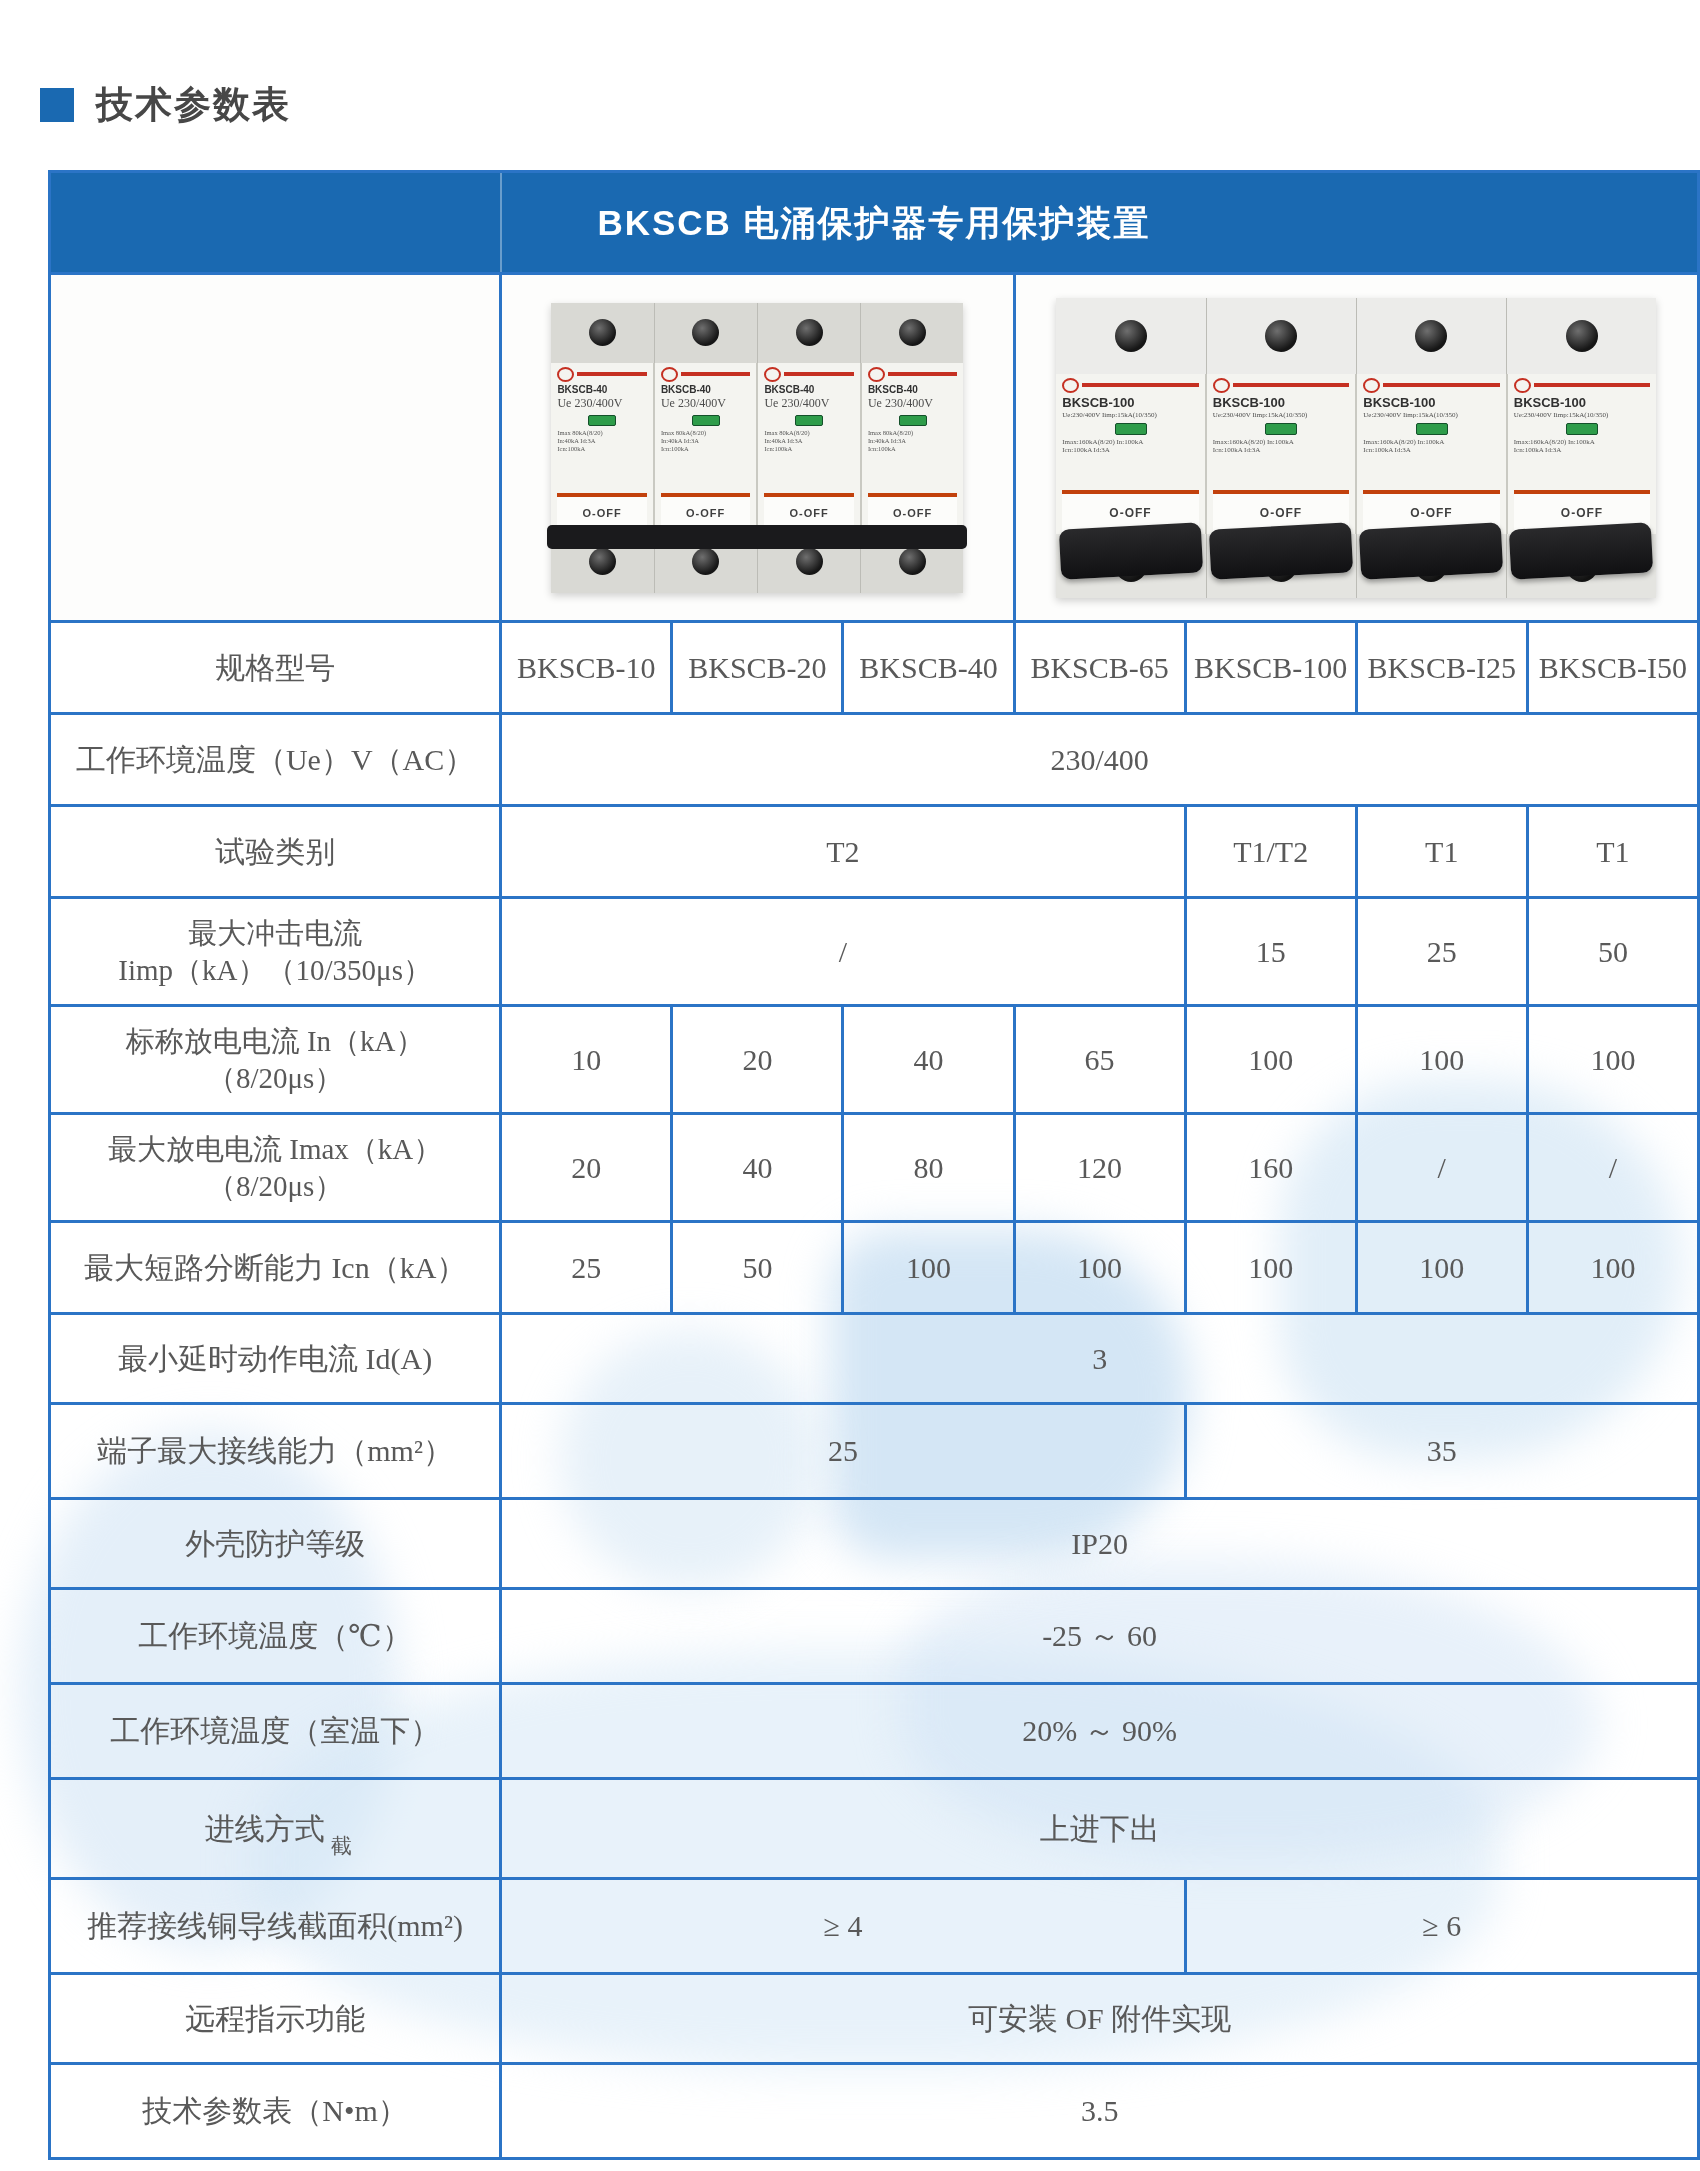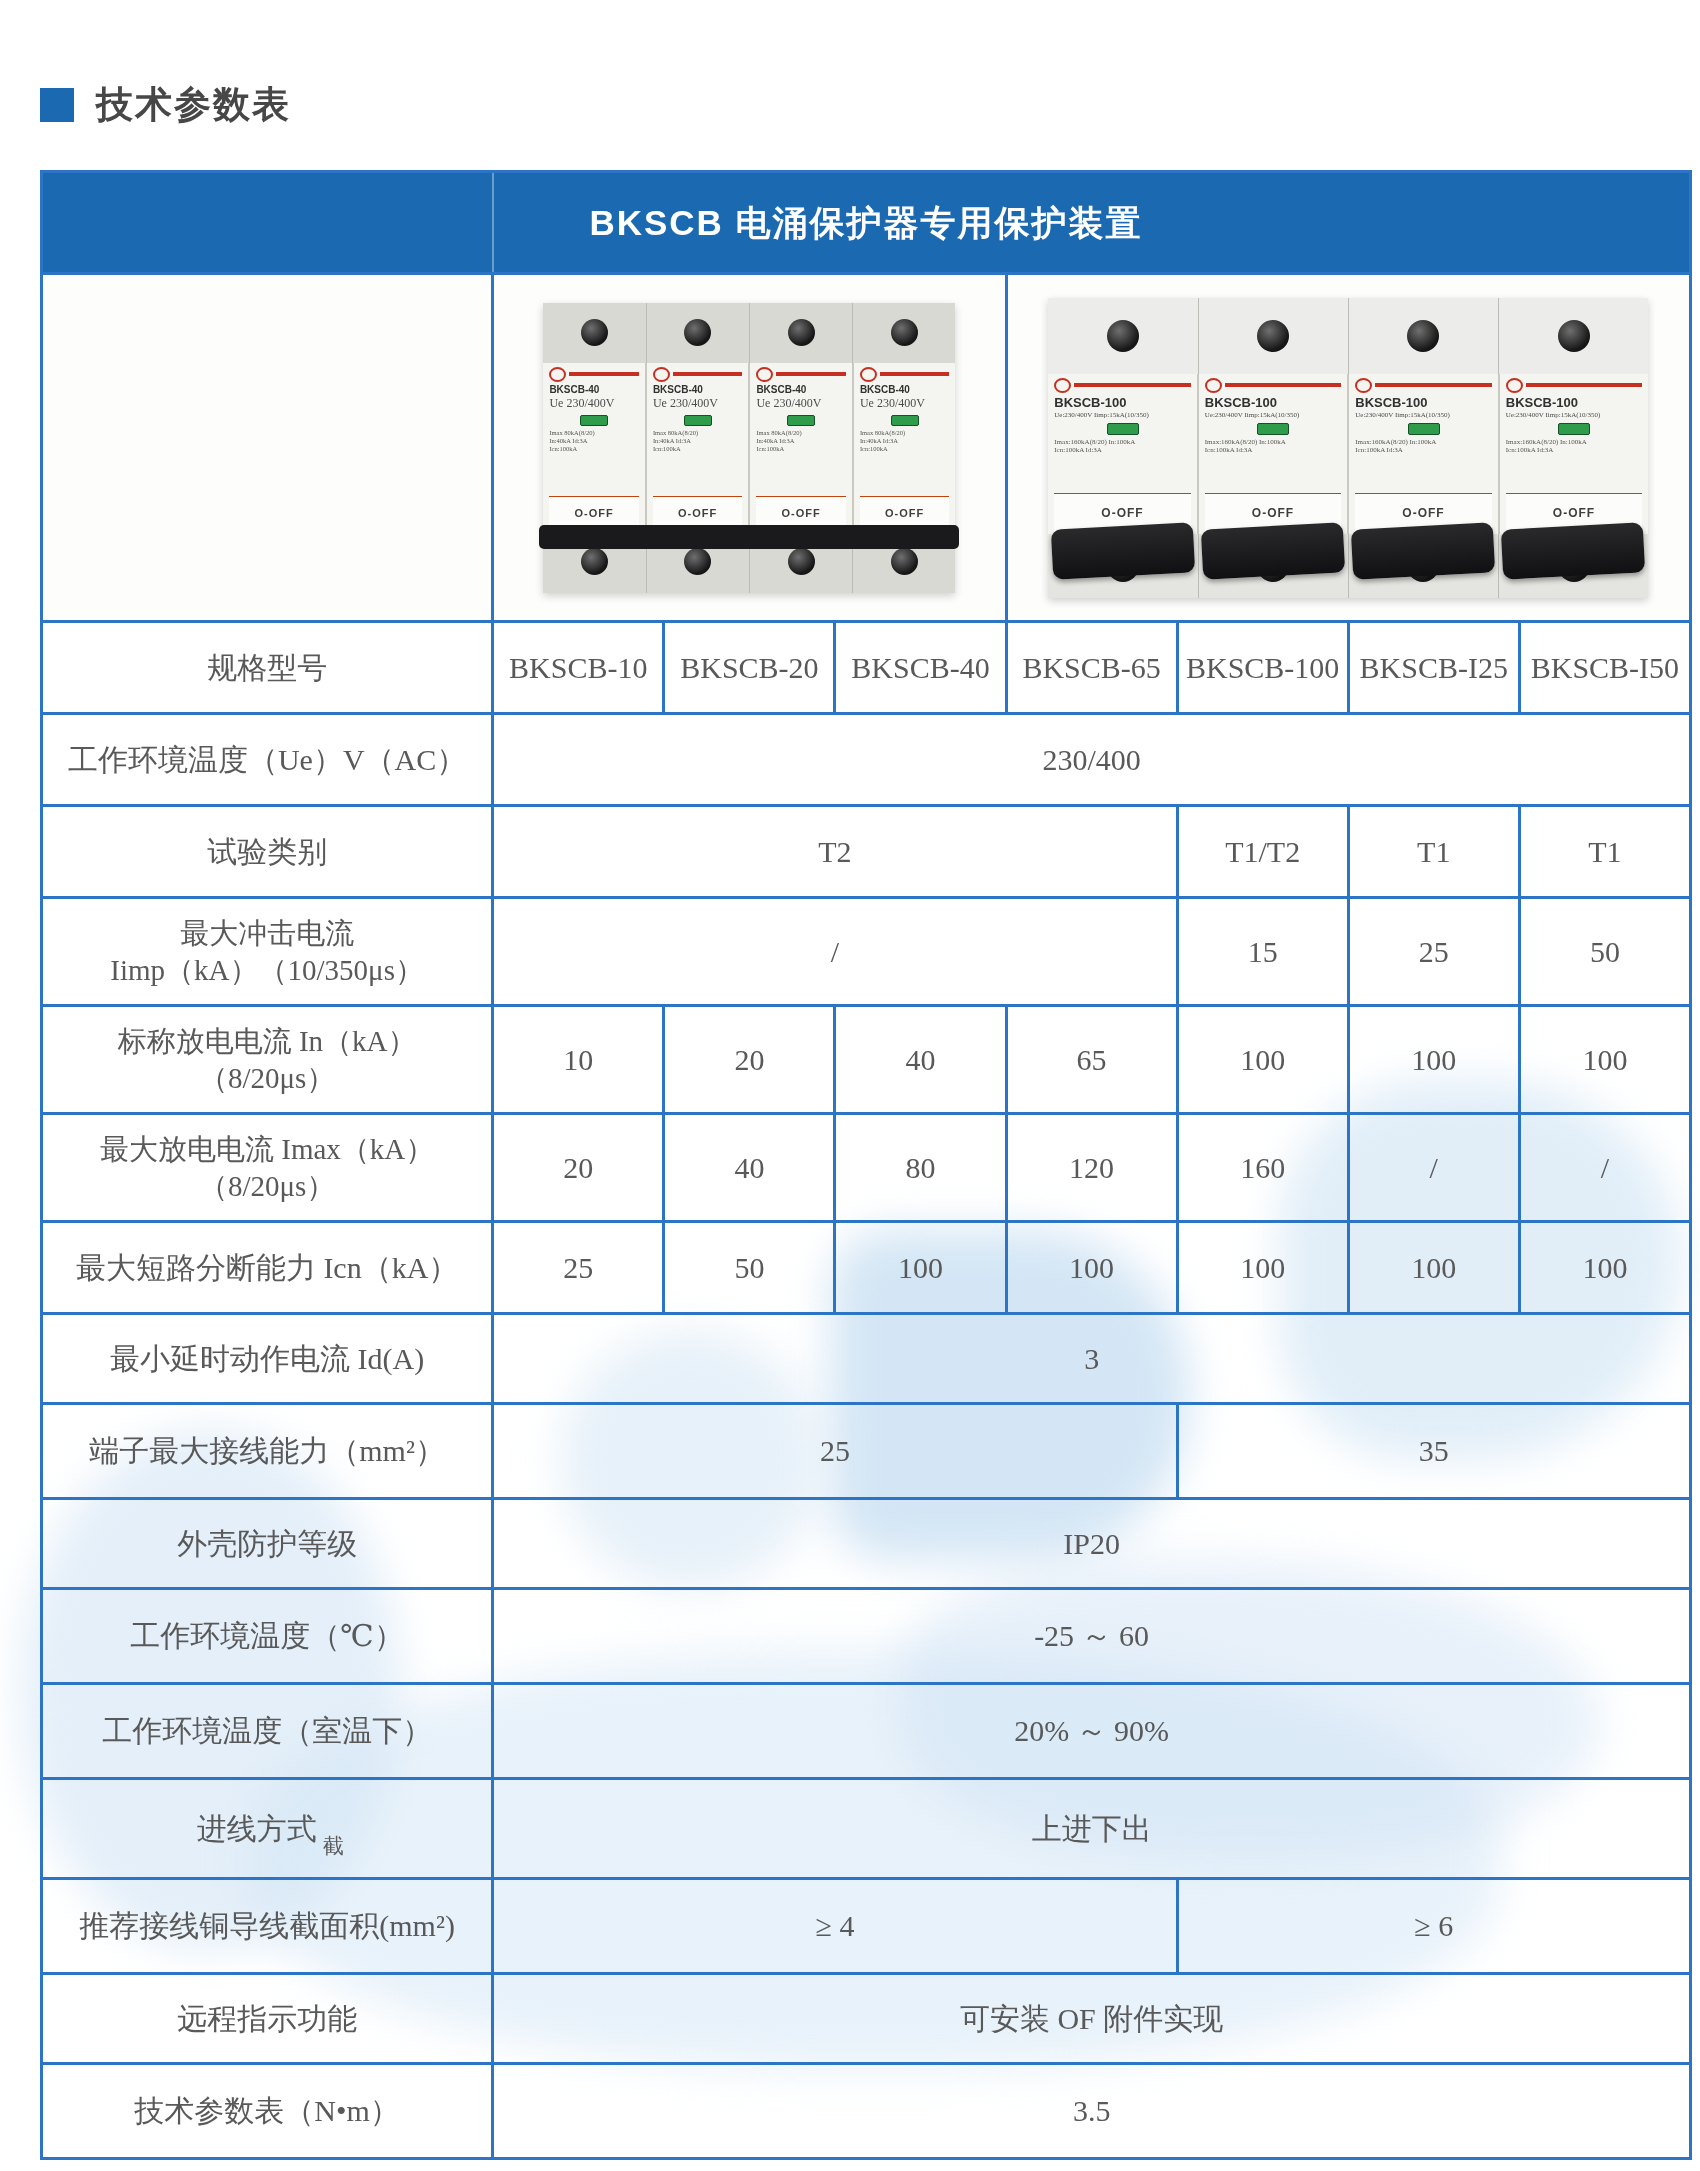--- a/index.html
+++ b/index.html
@@ -17,21 +17,21 @@
   .wm5{left:560px;top:1330px;width:260px;height:260px;background:rgba(208,228,244,.5);border-radius:50%;}
   .wm6{left:900px;top:1560px;width:700px;height:300px;background:rgba(203,224,243,.45);border-radius:40% 60% 50% 50%;}
 
   
   .page-head{position:absolute;left:40px;top:80px;display:flex;align-items:center;z-index:2;}
   .head-square{width:34px;height:34px;background:#1a69b1;margin-right:22px;}
   .head-title{font-family:"Liberation Sans","DejaVu Sans",sans-serif;font-weight:bold;font-size:37px;color:#474747;letter-spacing:2px;}
 
   
   table.spec{
-    position:absolute;left:40px;top:170px;z-index:1;
+    position:absolute;left:48px;top:170px;z-index:1;
     width:1652px;border-collapse:collapse;table-layout:fixed;
     background:transparent;
   }
   table.spec col.c-label{width:451px;}
   table.spec col.c-data{width:171px;}
   table.spec th,table.spec td{
     border:3px solid #2b74c6;
     text-align:center;vertical-align:middle;
     color:#595959;font-size:30px;line-height:1.25;
     padding:0 4px;background:transparent;
@@ -57,21 +57,21 @@
   .bk-body{display:flex;}
   .pole{flex:1;display:flex;flex-direction:column;border-right:2px solid #c9c9c2;background:#f4f4f0;padding:5px 6px 0 6px;position:relative;}
   .pole:last-child{border-right:none;}
   .logo-row{display:flex;align-items:center;height:13px;}
   .logo{width:13px;height:11px;border:2px solid #c53022;border-radius:50%;margin-right:3px;}
   .logo-line{flex:1;height:4px;background:#c53022;}
   .p-model{font-family:"Liberation Sans","DejaVu Sans",sans-serif;font-weight:bold;color:#313131;margin-top:3px;text-align:left;}
   .p-ue{color:#4c4c4c;text-align:left;}
   .p-led{background:#2e9c4a;border:1px solid #14502a;border-radius:2px;margin:4px auto 3px auto;}
   .p-tiny{color:#555;text-align:left;line-height:1.25;}
-  .p-off{margin-top:auto;background:#fcfcfa;border-top:1px solid #c2410c;color:#3f3f3f;
+  .p-off{margin-top:auto;background:#fcfcfa;border-top:4px solid #c2410c;color:#3f3f3f;
          font-family:"Liberation Sans","DejaVu Sans",sans-serif;font-weight:bold;
          display:flex;align-items:center;justify-content:center;}
   
   .bk-left{width:412px;}
   .bk-left .bk-top{height:60px;background:#d9d9d4;}
   .bk-left .screw{width:27px;height:27px;}
   .bk-left .bk-body{height:168px;}
   .bk-left .p-model{font-size:10px;}
   .bk-left .p-ue{font-size:12px;}
   .bk-left .p-led{width:26px;height:9px;}

